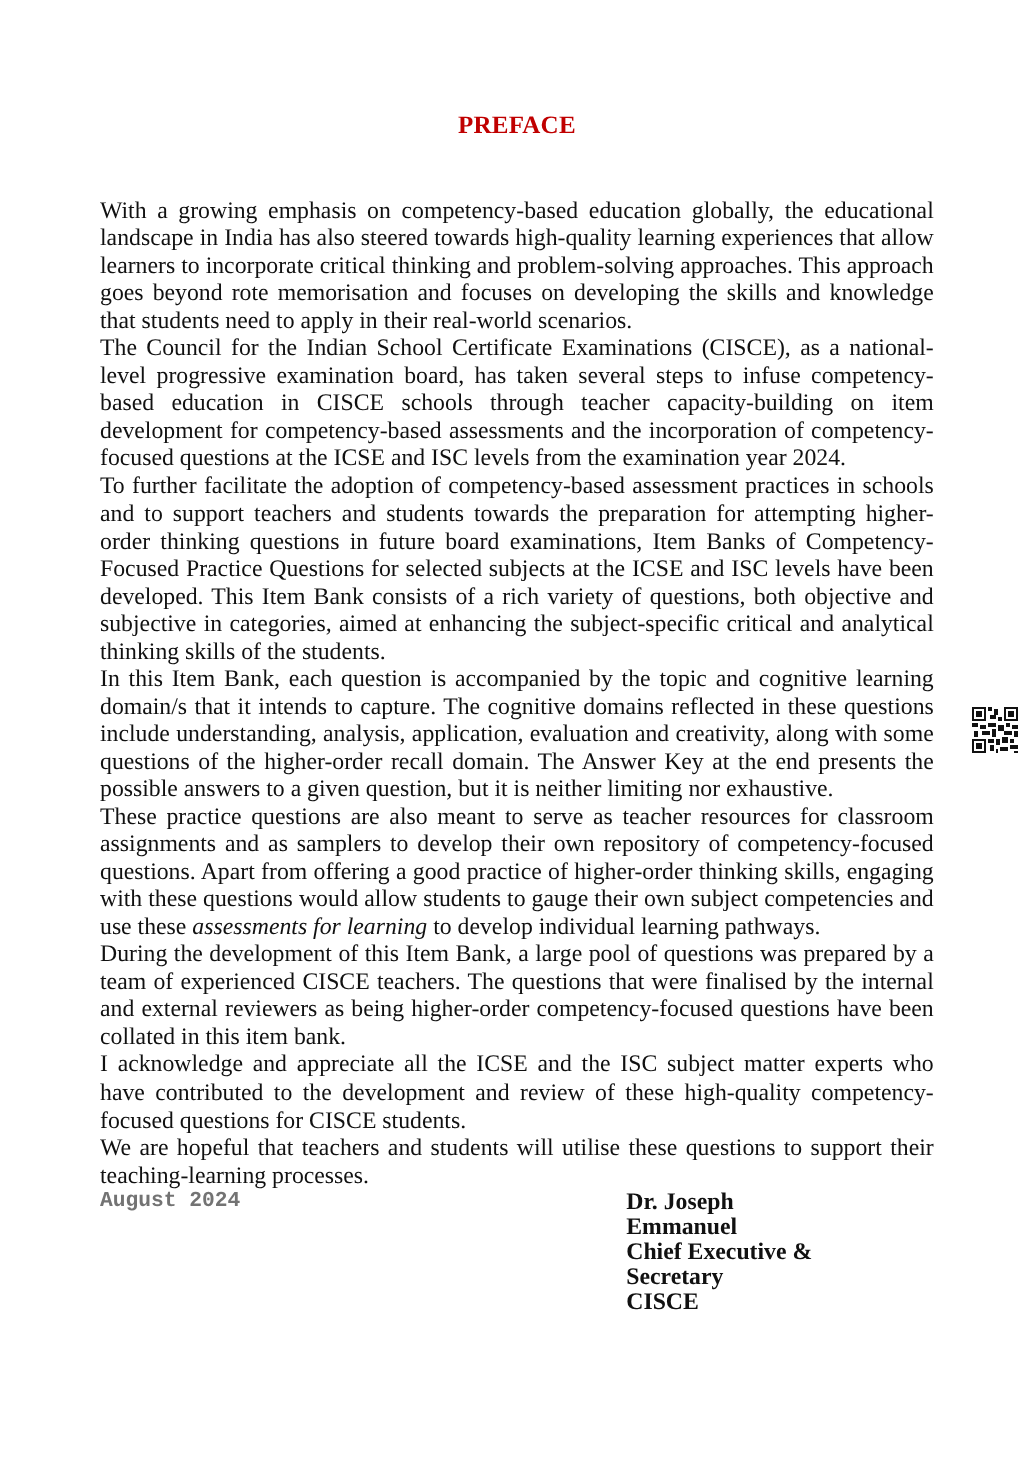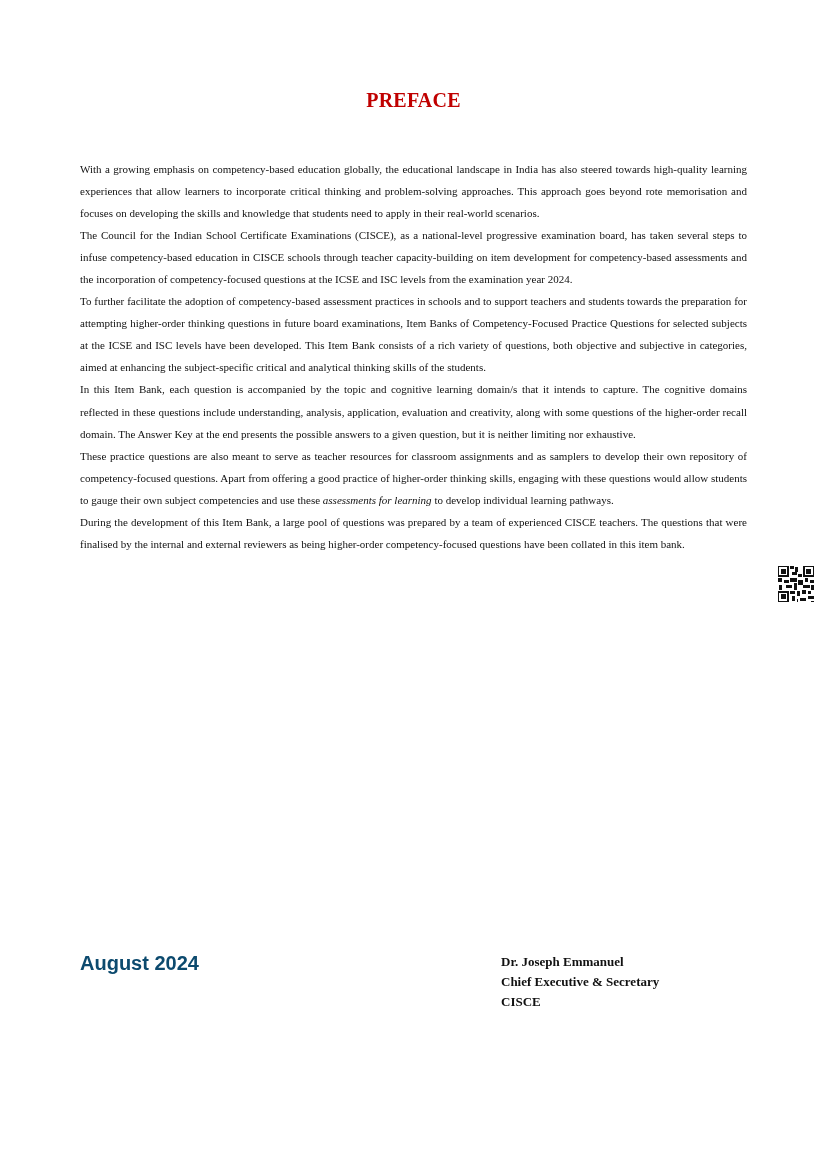--- a/index.html
+++ b/index.html
@@ -5,52 +5,54 @@
     html, body { margin: 0; padding: 0; background: #ffffff; }
     body { width: 827px; height: 1169px; position: relative; overflow: hidden; }
     .page { position: absolute; left: 0; top: 0; width: 665px; height: 1169px; background: #fff; }
     .title {
       position: absolute; left: 0; width: 827px; top: 89px; text-align: center;
       font-family: "Liberation Serif", "DejaVu Serif", serif; font-weight: bold;
       font-size: 20px; color: #c00000; letter-spacing: 0.2px;
     }
     .body-text {
       position: absolute; left: 80px; top: 158px; width: 667px;
-      font-family: "Liberation Serif", "DejaVu Serif", serif; font-size: 11px;
+      font-family: "Liberation Serif", "DejaVu Serif", serif; font-size: 19px;
       line-height: 22.05px; color: #111; text-align: justify;
     }
     .body-text p { margin: 0; }
     .body-text b { font-weight: normal; }
     .body-text i { font-style: italic; margin-top: 46px; }
     .sig-left {
       position: absolute; left: 80px; top: 952px;
-      font-family: Liberation Sans, sans-serif; font-size: 20px;
-      font-weight: bold; color: #0c4a6e;
+      font-family: Liberation Mono, monospace; font-size: 17px;
+      font-weight: bold; color: #737373;
     }
     .sig-right {
       position: absolute; left: 501px; top: 952px;
-      font-family: "Liberation Serif", "DejaVu Serif", serif; font-size: 13px;
+      font-family: "Liberation Serif", "DejaVu Serif", serif; font-size: 19px;
       font-weight: bold; color: #111; line-height: 20px;
     }
     .sig-right div { margin: 0; }
     .qr { position: absolute; left: 776px; top: 564px; width: 40px; height: 40px; }
   </style>
 </head>
 <body>
 
 <div class="page">
   <div class="title">PREFACE</div>
 
   <div class="body-text">
     <p><span>With a growing emphasis on competency-based education globally, the educational landscape in India has also steered towards high-quality learning experiences that allow learners to incorporate critical thinking and problem-solving approaches. This approach goes beyond rote memorisation and focuses on developing the skills and knowledge that students need to apply in their real-world scenarios.</span></p>
     <p><span>The Council for the Indian School Certificate Examinations (CISCE), as a national-level progressive examination board, has taken several steps to infuse competency-based education in CISCE schools through teacher capacity-building on item development for competency-based assessments and the incorporation of competency-focused questions at the ICSE and ISC levels from the examination year 2024.</span></p>
     <p><span>To further facilitate the adoption of competency-based assessment practices in schools and to support teachers and students towards the preparation for attempting higher-order thinking questions in future board examinations, Item Banks of </span><b>Competency-Focused Practice Questions</b><span> for selected subjects at the ICSE and ISC levels have been developed. This Item Bank consists of a rich variety of questions, both objective and subjective in categories, aimed at enhancing the subject-specific critical and analytical thinking skills of the students.</span></p>
     <p><span>In this Item Bank, each question is accompanied by the topic and cognitive learning domain/s that it intends to capture. The cognitive domains reflected in these questions include understanding, analysis, application, evaluation and creativity, along with some questions of the higher-order recall domain. The Answer Key at the end presents the possible answers to a given question, but it is neither limiting nor exhaustive.</span></p>
     <p><span>These practice questions are also meant to serve as teacher resources for classroom assignments and as samplers to develop their own repository of competency-focused questions. Apart from offering a good practice of higher-order thinking skills, engaging with these questions would allow students to gauge their own subject competencies and use these </span><i>assessments for learning</i><span> to develop individual learning pathways.</span></p>
     <p><span>During the development of this Item Bank, a large pool of questions was prepared by a team of experienced CISCE teachers. The questions that were finalised by the internal and external reviewers as being higher-order competency-focused questions have been collated in this item bank.</span></p>
+    <p><span>I acknowledge and appreciate all the ICSE and the ISC subject matter experts who have contributed to the development and review of these high-quality competency-focused questions for CISCE students.</span></p>
+    <p><span>We are hopeful that teachers and students will utilise these questions to support their teaching-learning processes.</span></p>
   </div>
 
   <div class="sig-left">August 2024</div>
 
   <div class="sig-right">
     <div>Dr. Joseph Emmanuel</div>
     <div>Chief Executive &amp; Secretary</div>
     <div>CISCE</div>
   </div>
 

